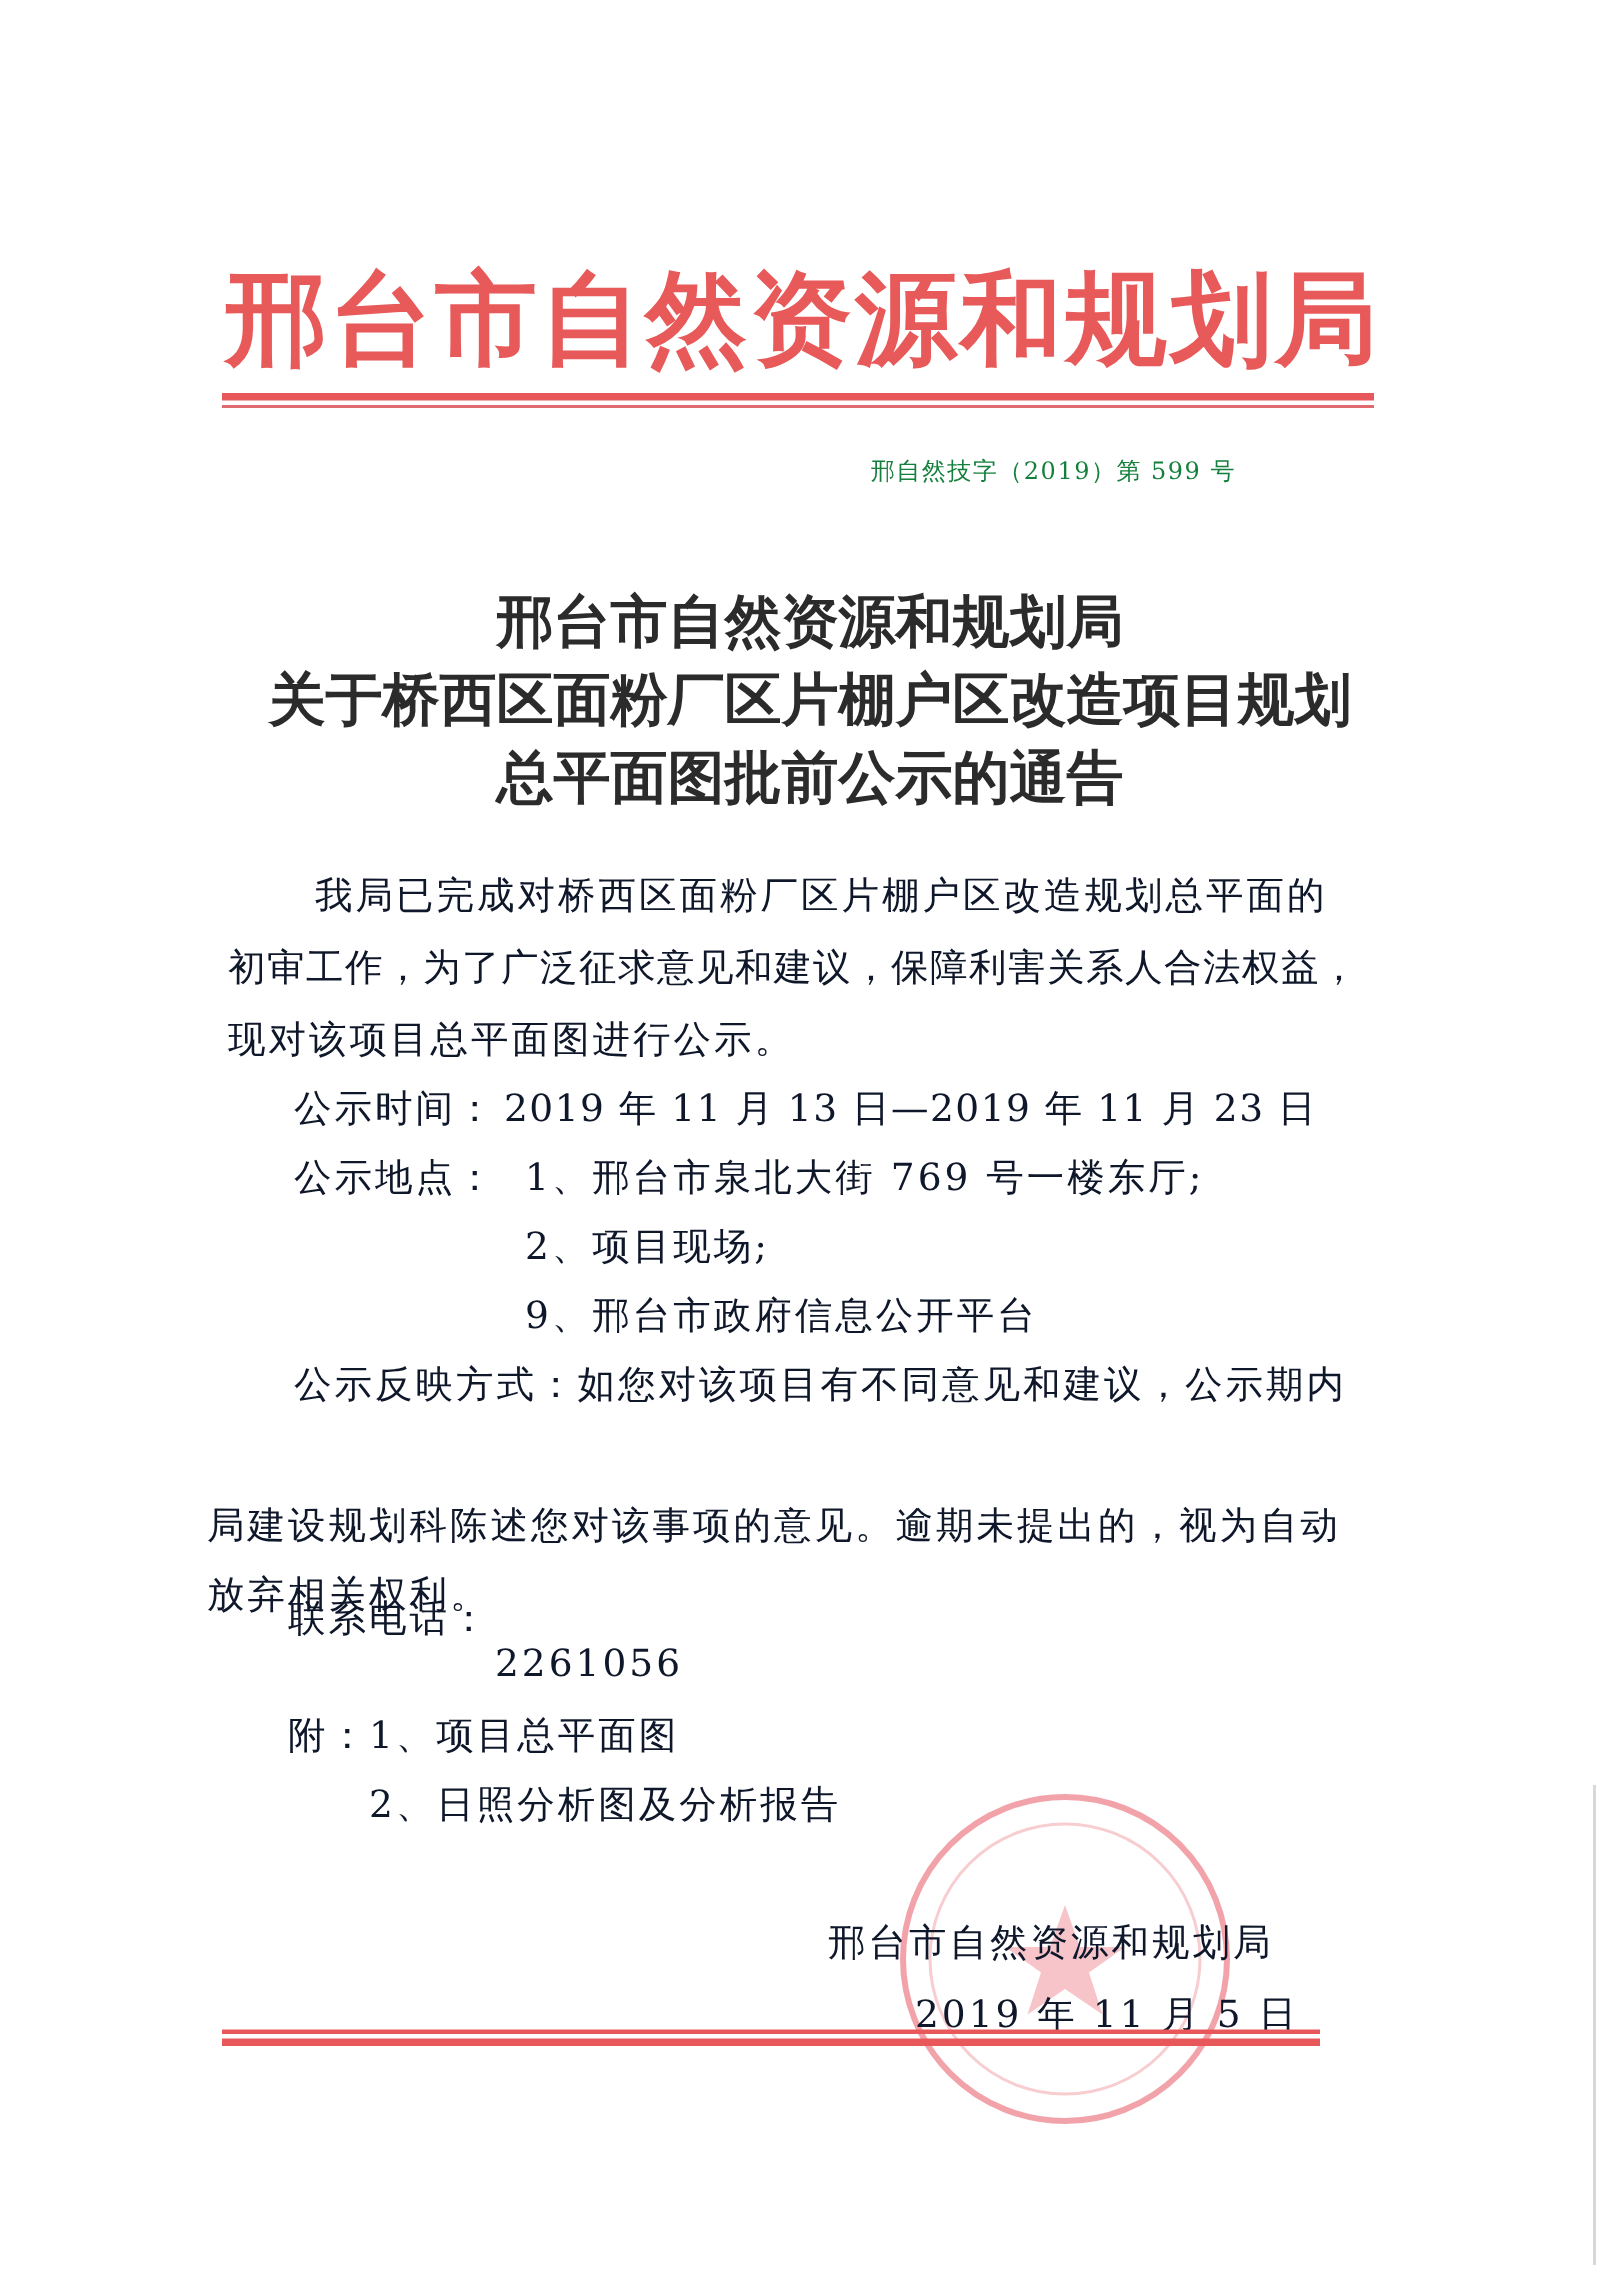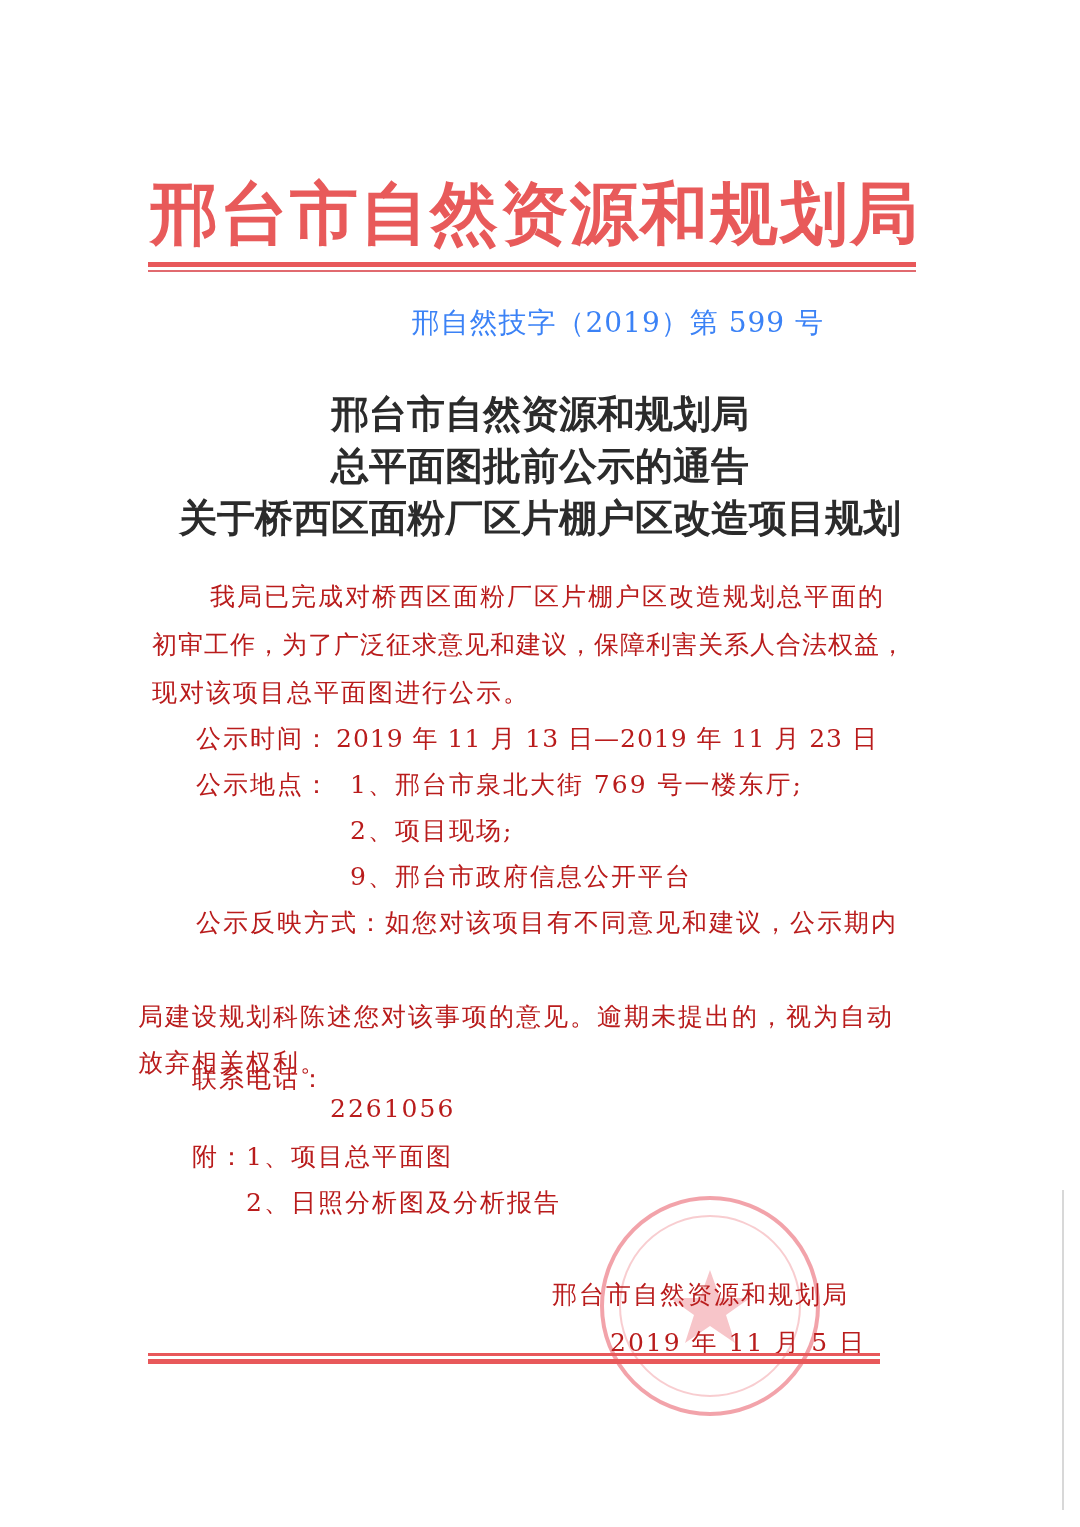--- a/index.html
+++ b/index.html
@@ -15,31 +15,31 @@
   .letterhead {
     position: absolute; left: 150px; top: 168px; width: 766px; text-align: center;
     font-family: "DejaVu Serif", serif; font-weight: bold;
     font-size: 68px; letter-spacing: 2px; color: #e85a5a; line-height: 90px;
     white-space: nowrap;
   }
   .red-rule-thick { position: absolute; left: 148px; width: 768px; height: 5px; background: #e8585a; }
   .red-rule-thin  { position: absolute; left: 148px; width: 768px; height: 2px; background: #e16a6f; }
 
   .doc-number {
-    position: absolute; right: 140px; top: 304px; font-size: 28px; letter-spacing: 1px;
-    color: #3b82f6; white-space: nowrap;
+    position: absolute; right: 140px; top: 304px; font-size: 16px; letter-spacing: 1px;
+    color: #15803d; white-space: nowrap;
   }
 
   .title-block {
     position: absolute; left: 140px; top: 388px; width: 800px; text-align: center;
     font-weight: bold; font-size: 38px; line-height: 52px; color: #2b2b2b;
   }
   .title-line { display: block; white-space: nowrap; }
 
-  .body-text { font-size: 25px; color: #b91c1c; white-space: nowrap; position: absolute; letter-spacing: 2px; }
+  .body-text { font-size: 25px; color: #0f172a; white-space: nowrap; position: absolute; letter-spacing: 2px; }
 
   .seal {
     position: absolute; left: 600px; top: 1196px; width: 220px; height: 220px;
     border-radius: 50%; border: 4px solid rgba(232,88,100,0.55);
     box-sizing: border-box;
   }
   .seal svg { position: absolute; left: 0; top: 0; }
 </style>
 </head>
 <body>
@@ -47,22 +47,22 @@
 <div class="page">
 
   <div class="letterhead">邢台市自然资源和规划局</div>
   <div class="red-rule-thick" style="top:262px;"></div>
   <div class="red-rule-thin" style="top:270px;"></div>
 
   <div class="doc-number">邢自然技字（2019）第 599 号</div>
 
   <div class="title-block">
     <span class="title-line">邢台市自然资源和规划局</span>
+    <span class="title-line">关于桥西区面粉厂区片棚户区改造项目规划</span>
     <span class="title-line">总平面图批前公示的通告</span>
-    <span class="title-line">关于桥西区面粉厂区片棚户区改造项目规划</span>
   </div>
 
   <div class="body-text" style="left:210px; top:580px;">我局已完成对桥西区面粉厂区片棚户区改造规划总平面的</div>
   <div class="body-text" style="left:152px; top:628px; letter-spacing:1px;">初审工作，为了广泛征求意见和建议，保障利害关系人合法权益，</div>
   <div class="body-text" style="left:152px; top:676px;">现对该项目总平面图进行公示。</div>
 
   <div class="body-text" style="left:196px; top:722px;">公示时间：</div>
   <div class="body-text" style="left:336px; top:722px; letter-spacing:1px;">2019 年 11 月 13 日—2019 年 11 月 23 日</div>
 
   <div class="body-text" style="left:196px; top:768px;">公示地点：</div>

